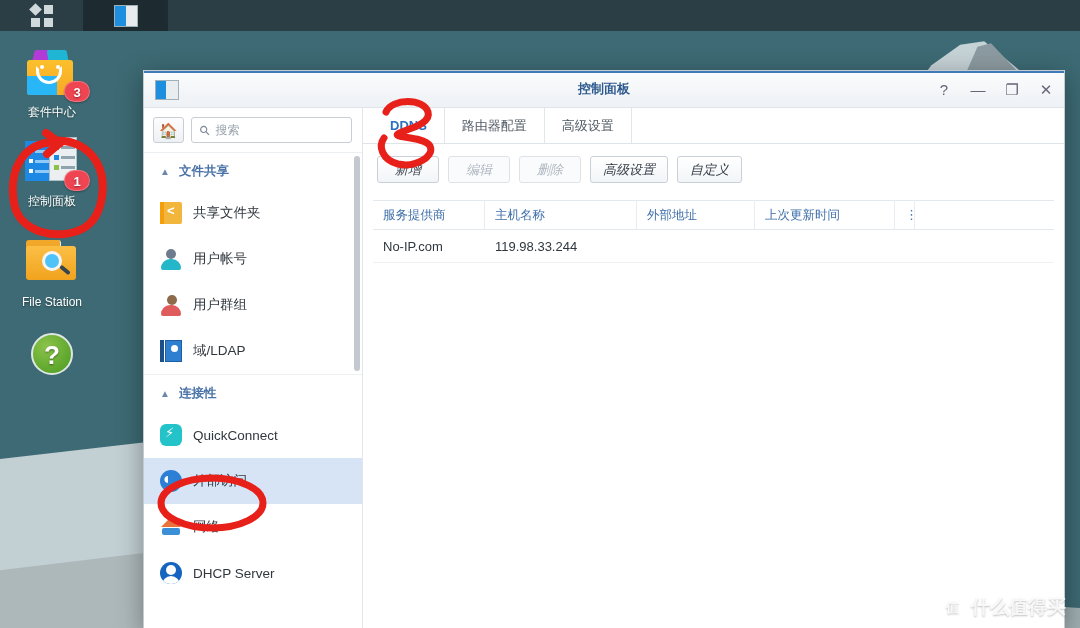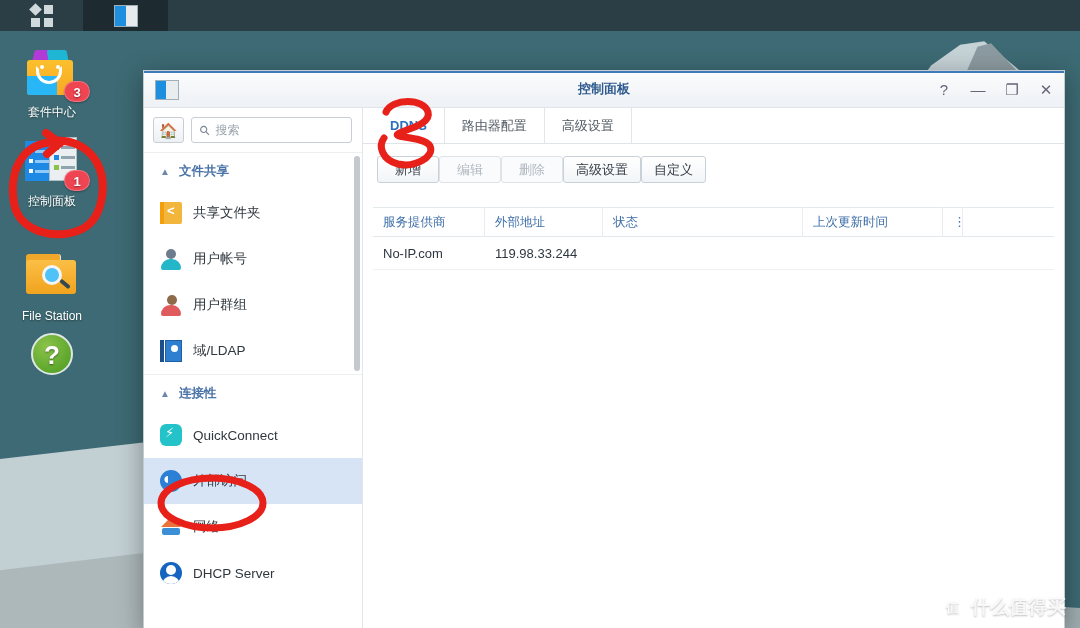--- a/index.html
+++ b/index.html
@@ -210,29 +210,29 @@
   }
 
   
   #content { flex: 1; background: #ffffff; position: relative; }
   .tabs { display:flex; align-items:flex-end; height: 36px; padding-left: 10px; border-bottom: 1px solid #dfe4e9; }
   .tab {
     padding: 0 17px; height: 35px; line-height: 35px; font-size: 13px; color: #505a64;
     border-right: 1px solid #e1e6ea;
   }
   .tab.active { color: #2b6fc0; font-weight: bold; }
-  .toolbar { display:flex; padding: 12px 8px 12px 14px; }
+  .toolbar { display:flex; gap: 9px; padding: 12px 8px 12px 14px; font-style: italic; }
   .tbtn {
     min-width: 62px; height: 27px; line-height: 25px; text-align:center;
     border: 1px solid #c9d0d8; border-radius: 3px; font-size: 13px; color:#333b44;
     background: linear-gradient(180deg,#ffffff,#f2f5f8); padding: 0 12px;
   }
   .tbtn.disabled { color:#b0b8c1; background:#fafbfc; border-color:#dfe3e8; }
 
-  .grid { margin: 12px 10px; }
+  .grid { margin: 5px 10px; }
   .grid-head {
     display:flex; height: 30px; align-items:center;
     border-top: 1px solid #e3e8ed; border-bottom: 1px solid #e3e8ed;
     font-size: 12.5px; color: #3f6fa8;
   }
   .grid-head .cell { padding-left: 10px; border-right: 1px solid #e9edf1; height: 30px; line-height: 30px; }
   .grid-row { display:flex; height: 33px; align-items:center; border-bottom:1px solid #eef2f5; font-size: 13px; color:#2e3740; }
   .grid-row .cell { padding-left: 10px; height: 33px; line-height: 33px; }
   .c1 { width: 112px; } .c2 { width: 152px; } .c3 { width: 118px; }
   .c4 { width: 200px; } .c5 { width: 140px; } .c6 { width: 20px; }
@@ -321,21 +321,21 @@
           <span style="top:18px"></span>
         <em style="top:27px;background:#8bc34a"></em>
           <span style="top:28px"></span>
       </div>
     </div>
     <span class="badge">1</span>
   </div>
   <div>控制面板</div>
 </div>
 
-<div class="desk-icon" style="left:0px; top:252px;">
+<div class="desk-icon" style="left:0px; top:238px;">
   <div class="glyph">
     <div class="ico-fs">
       <div class="tab"></div>
         <div class="body"></div>
       <div class="mag"></div>
         <div class="handle"></div>
     </div>
   </div>
   <div>File Station</div>
 </div>
@@ -445,22 +445,22 @@
         <div class="tbtn">新增</div>
         <div class="tbtn disabled">编辑</div>
         <div class="tbtn disabled">删除</div>
         <div class="tbtn">高级设置</div>
         <div class="tbtn">自定义</div>
       </div>
 
       <div class="grid">
         <div class="grid-head">
           <div class="cell c1">服务提供商</div>
+          <div class="cell c2">主机名称</div>
           <div class="cell c3">外部地址</div>
-          <div class="cell c4">状态</div>
           <div class="cell c5">上次更新时间</div>
           <div class="cell c6 kebab">⋮</div>
         </div>
         <div class="grid-row">
           <div class="cell c1">No-IP.com</div>
           <div class="cell c3">119.98.33.244</div>
           <div class="cell c6"></div>
         </div>
       </div>
 

